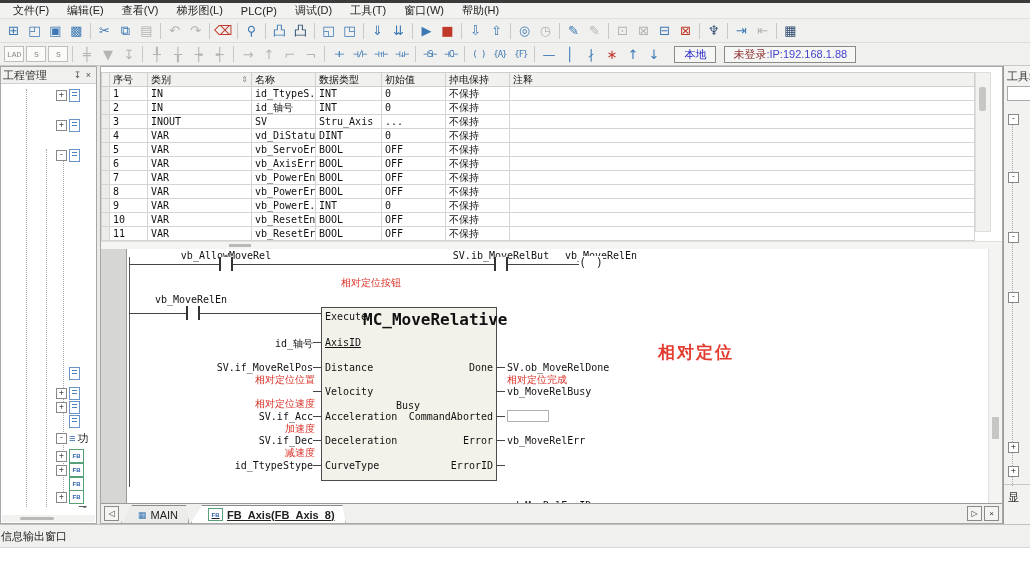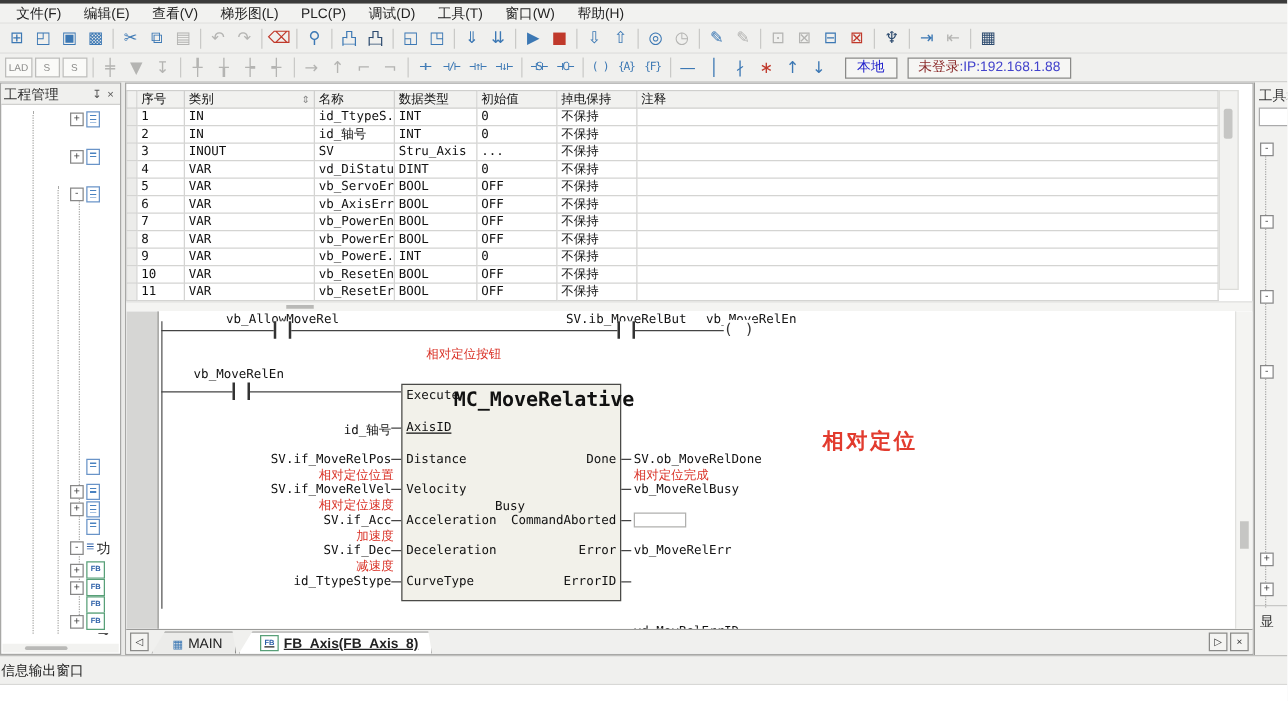--- a/index.html
+++ b/index.html
@@ -5,21 +5,21 @@
   html,body{margin:0;padding:0;background:#fff;font-family:"Liberation Sans",sans-serif;}
   .app{position:relative;width:1030px;height:561px;background:#f0f0ee;overflow:hidden;}
   .topstrip{height:3px;background:#3b3b3b;}
   .menubar{height:15px;display:flex;align-items:center;padding-left:4px;font-size:11px;background:#f2f2f0;border-bottom:1px solid #e0e0de;color:#222;}
   .menu-item{padding:0 9px;cursor:default;}
   .toolbar{display:flex;align-items:center;padding:0 3px;background:#f0f0ee;}
   .tb1{height:23px;border-bottom:1px solid #dcdcda;}
   .tb2{height:22px;border-bottom:1px solid #c8c8c6;}
   .ico{min-width:19px;height:18px;display:flex;align-items:center;justify-content:center;font-size:13px;color:#3c78b4;margin:0 1px;font-family:"DejaVu Sans",sans-serif;cursor:default;}
   .ico.r{color:#c0392b}.ico.d{color:#b4b4b2}.ico.k{color:#2c4a6e}
-  .ico.txt{font-size:8px;font-family:Liberation Sans, sans-serif;border:1px solid #bdbdbb;background:#fafaf8;color:#8a8a88;min-width:14px;height:14px;padding:0 2px;}
+  .ico.txt{font-size:8px;font-family:Liberation Mono, monospace;border:1px solid #bdbdbb;background:#fafaf8;color:#8a8a88;min-width:14px;height:14px;padding:0 2px;}
   .ico.glyph2{font-size:9px;letter-spacing:-1px;font-family:"DejaVu Sans Mono",monospace;}
   .sep{width:1px;height:16px;background:#c9c9c7;margin:0 3px;}
   .localbtn{font-size:11px;color:#2323cc;border:1px solid #8a8a88;background:#f6f6f4;padding:0 9px;margin-left:10px;height:15px;line-height:15px;}
   .statusbox{font-size:11px;border:1px solid #8a8a88;background:#f6f6f4;padding:0 8px;margin-left:8px;height:15px;line-height:15px;white-space:nowrap;}
   .statusbox .state{color:#8b2b2b;} .statusbox .ip{color:#4343cc;}
   .workspace{display:flex;height:458px;background:#eaeae8;}
   
   .sidebar{width:97px;background:#fff;border:1px solid #a8a8a6;position:relative;box-sizing:border-box;}
   .sidebar-header{height:16px;background:#f0f0ee;border-bottom:1px solid #d0d0ce;display:flex;align-items:center;font-size:11px;color:#333;padding:0 2px;}
   .sidebar-header .sp{flex:1}
@@ -451,21 +451,20 @@
             <div class="thumb"></div>
           </div>
       <div class="lbl" style="left: 224px; top: 88px; text-decoration: underline;">AxisID</div>
           <div class="lbl" style="left: 0px; top: 88px; width: 212px; text-align: right;">id_轴号</div>
           <div class="wire" style="left: 212px; top: 93px; width: 8px;"></div>
           <div class="lbl" style="left: 224px; top: 113px;">Distance</div>
           <div class="lbl" style="left: 0px; top: 113px; width: 212px; text-align: right;">SV.if_MoveRelPos</div>
           <div class="wire" style="left: 212px; top: 118px; width: 8px;"></div>
           <div class="lbl cmt" style="left: 0px; top: 124px; width: 214px; text-align: right;">相对定位位置</div>
           <div class="lbl" style="left: 224px; top: 137px;">Velocity</div>
-          <div class="lbl" style="left: 0px; top: 137px; width: 212px; text-align: right;">SV.if_MoveRelVel</div>
           <div class="wire" style="left: 212px; top: 142px; width: 8px;"></div>
           <div class="lbl cmt" style="left: 0px; top: 148px; width: 214px; text-align: right;">相对定位速度</div>
           <div class="lbl" style="left: 224px; top: 162px;">Acceleration</div>
           <div class="lbl" style="left: 0px; top: 162px; width: 212px; text-align: right;">SV.if_Acc</div>
           <div class="wire" style="left: 212px; top: 167px; width: 8px;"></div>
           <div class="lbl cmt" style="left: 0px; top: 173px; width: 214px; text-align: right;">加速度</div>
           <div class="lbl" style="left: 224px; top: 186px;">Deceleration</div>
           <div class="lbl" style="left: 0px; top: 186px; width: 212px; text-align: right;">SV.if_Dec</div>
           <div class="wire" style="left: 212px; top: 191px; width: 8px;"></div>
           <div class="lbl cmt" style="left: 0px; top: 197px; width: 214px; text-align: right;">减速度</div>

